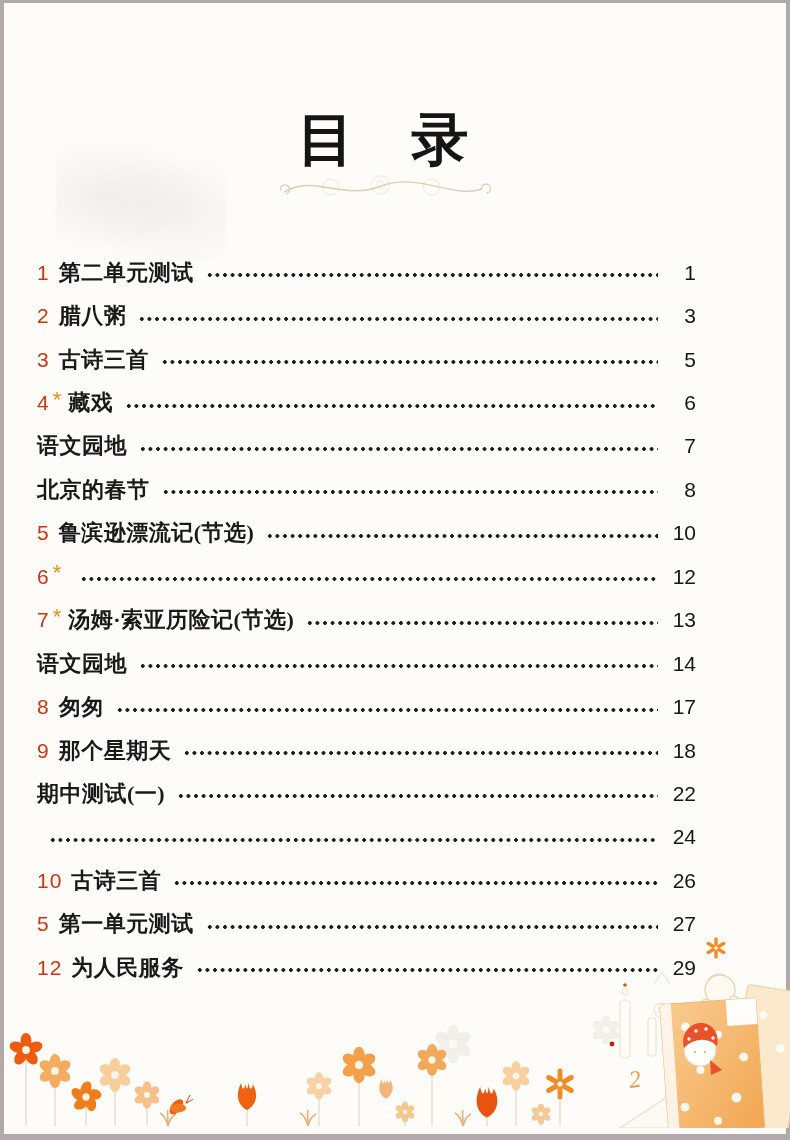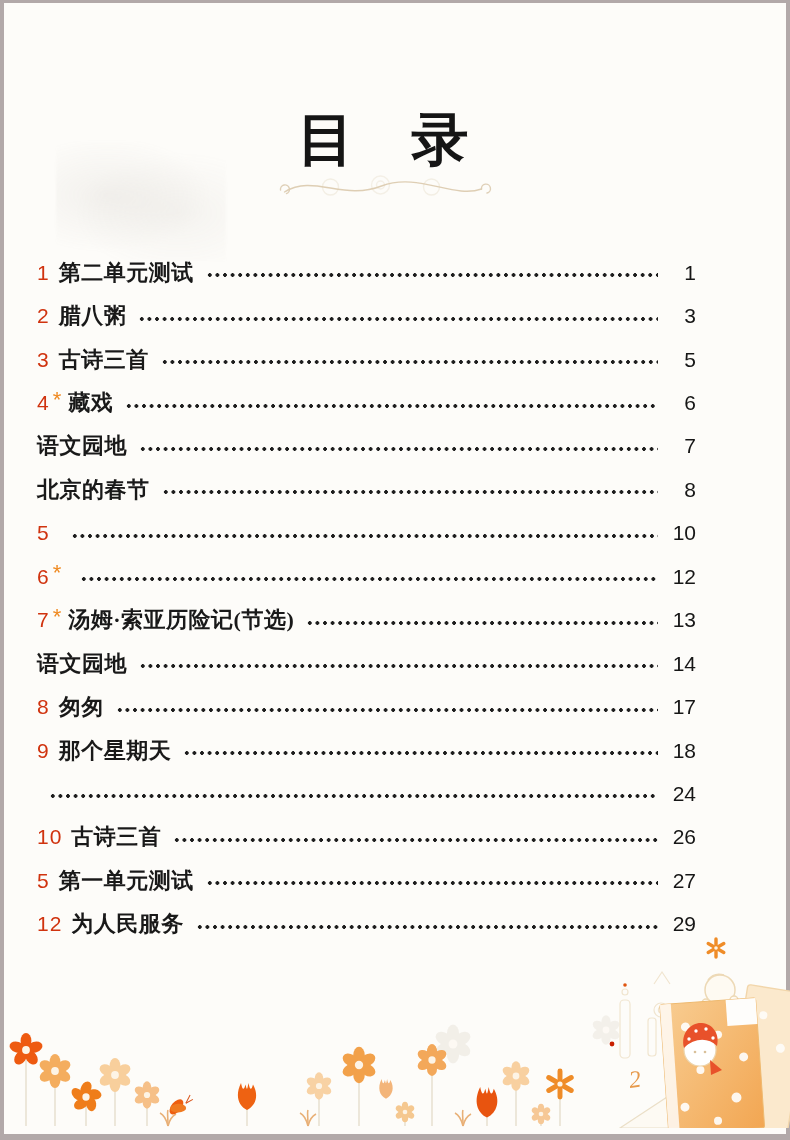--- a/index.html
+++ b/index.html
@@ -120,20 +120,21 @@
     </div>
       <div class="row">
 
       <span class="ttl">北京的春节</span>
       <span class="leader"></span>
       <span class="pg">8</span>
     </div>
       <div class="row">
       <span class="num">5</span>
 
+      <span class="ttl">鲁滨逊漂流记(节选)</span>
       <span class="leader"></span>
       <span class="pg">10</span>
     </div>
       <div class="row">
       <span class="num">6</span>
       <span class="star">*</span>
       <span class="leader"></span>
       <span class="pg">12</span>
     </div>
       <div class="row">
@@ -155,20 +156,26 @@
       <span class="ttl">匆匆</span>
       <span class="leader"></span>
       <span class="pg">17</span>
     </div>
       <div class="row">
       <span class="num">9</span>
 
       <span class="ttl">那个星期天</span>
       <span class="leader"></span>
       <span class="pg">18</span>
+    </div>
+      <div class="row">
+
+      <span class="ttl">期中测试(一)</span>
+      <span class="leader"></span>
+      <span class="pg">22</span>
     </div>
       <div class="row">
 
       <span class="leader"></span>
       <span class="pg">24</span>
     </div>
       <div class="row">
       <span class="num">10</span>
 
       <span class="ttl">古诗三首</span>

